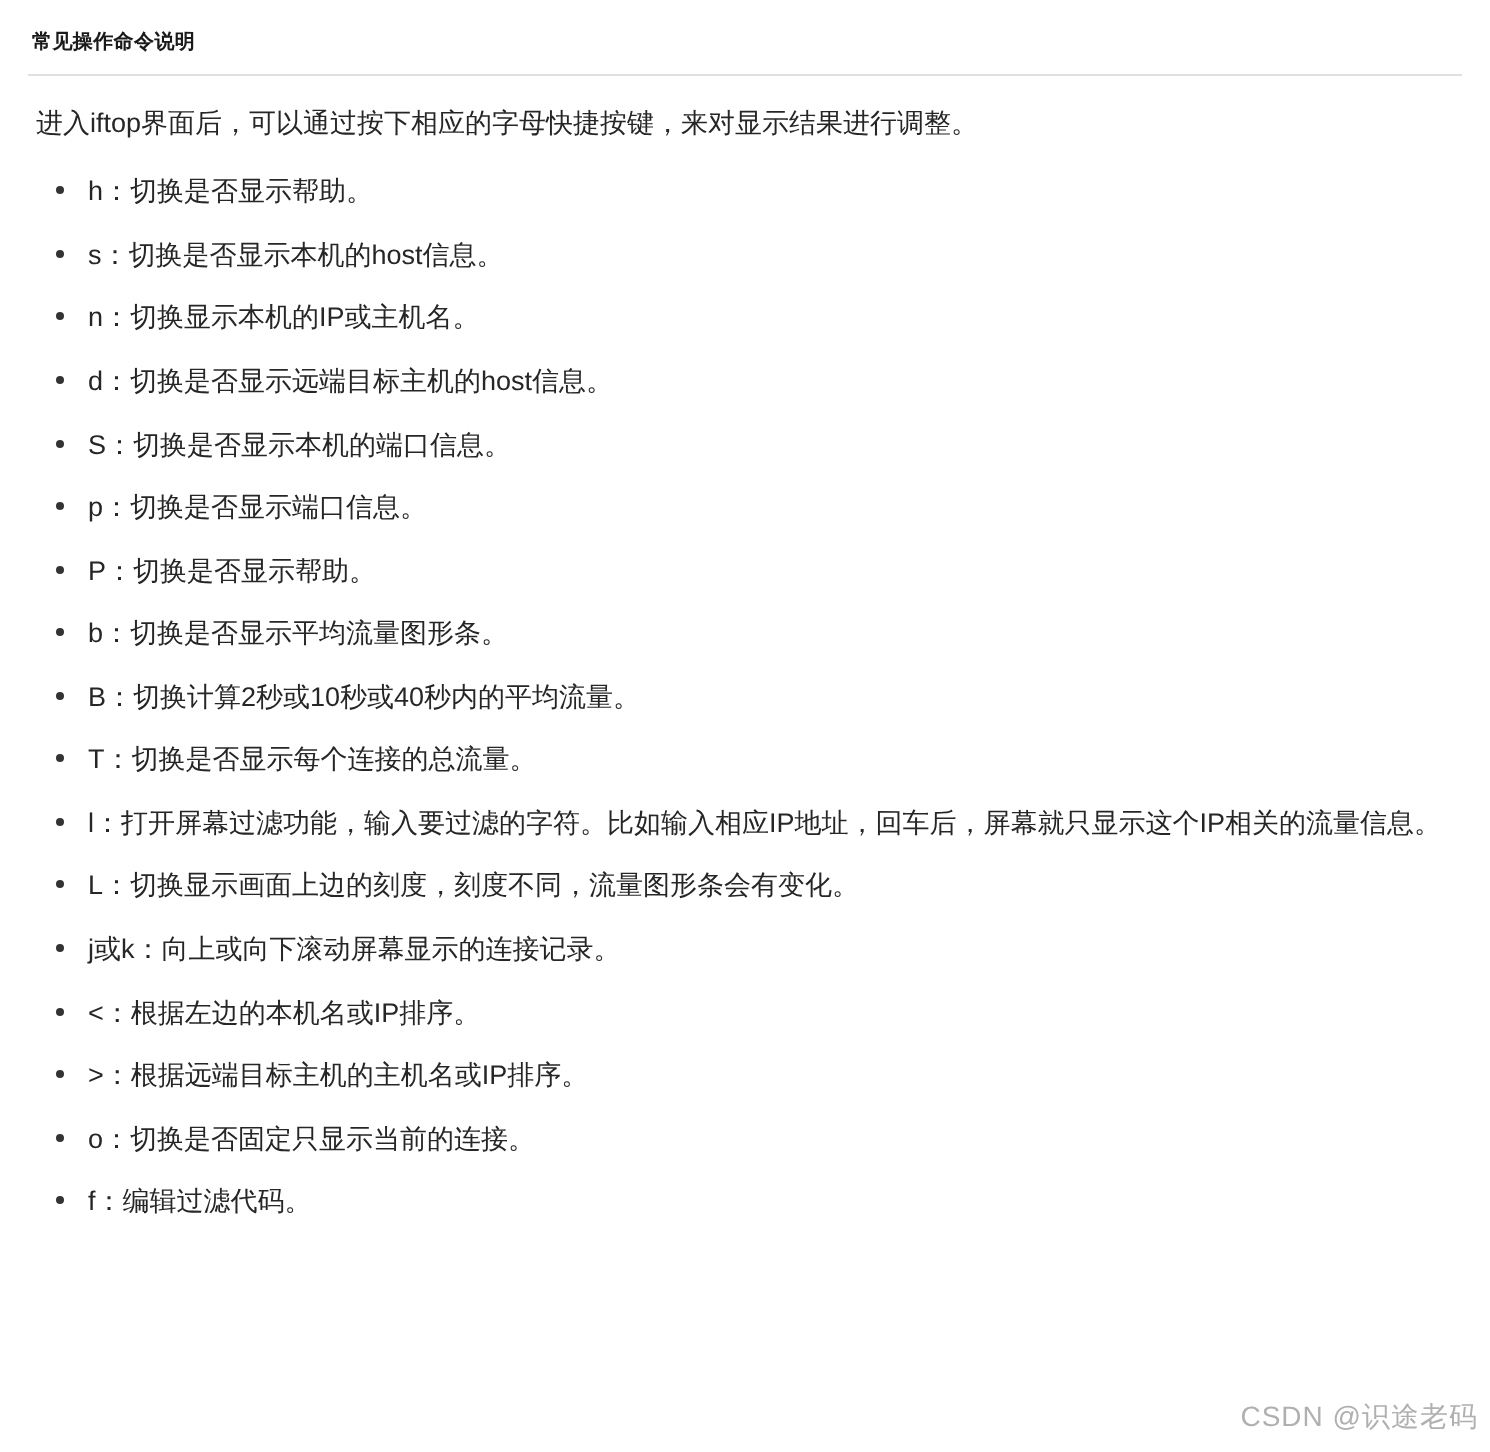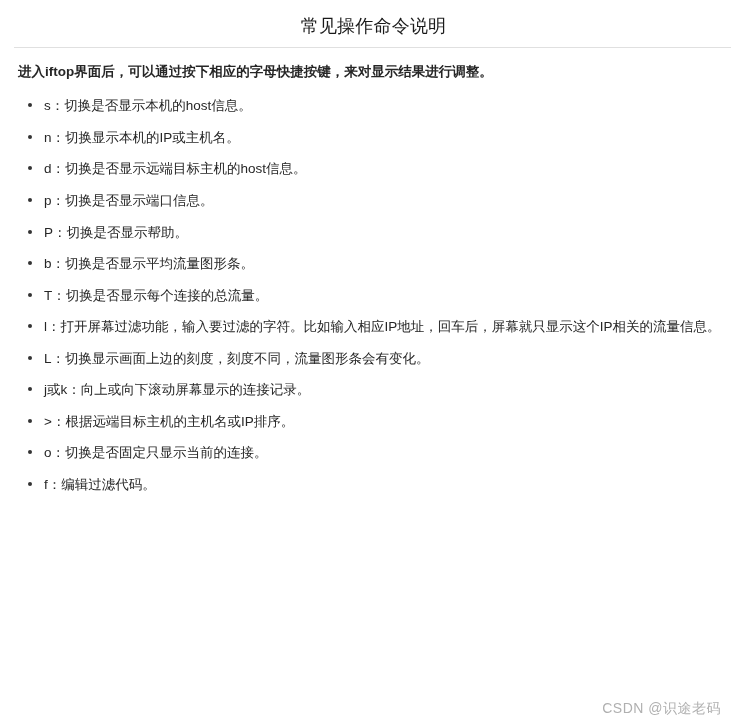--- a/index.html
+++ b/index.html
@@ -14,38 +14,36 @@
     color: #1f1f1f;
     position: relative;
     overflow: hidden;
   }
   .page {
     padding: 10px 14px 0 14px;
     box-sizing: border-box;
     width: 745px;
   }
   .title {
-    font-size: 18px;
-    font-weight: normal;
+    font-size: 10px;
+    font-weight: bold;
     color: #1a1a1a;
     margin: 4px 0 0 2px;
     letter-spacing: 0.2px;
-    text-align: center;
   }
   .rule {
     border: 0;
     border-top: 1px solid #e0e0e0;
     margin: 9px 0 0 0;
   }
   .intro {
     font-size: 13.5px;
     color: #262626;
     margin: 14px 0 0 4px;
     line-height: 1.5;
-    font-weight: bold;
   }
   ul.cmd-list {
     list-style: none;
     margin: 14px 0 0 0;
     padding: 0;
   }
   ul.cmd-list li {
     position: relative;
     font-size: 13.5px;
     color: #262626;
@@ -59,46 +57,50 @@
     position: absolute;
     left: 14px;
     top: 7px;
     width: 4px;
     height: 4px;
     background: #333333;
     border-radius: 50%;
   }
   .watermark {
     position: absolute;
-    right: 24px;
+    right: 6px;
     bottom: 8px;
     font-size: 14px;
     color: #b0b0b0;
     letter-spacing: 0.5px;
     font-family: "Liberation Sans", sans-serif;
   }
 </style>
 </head>
 <body>
 
 <div class="page">
   <div class="title">常见操作命令说明</div>
   <hr class="rule">
   <p class="intro">进入iftop界面后，可以通过按下相应的字母快捷按键，来对显示结果进行调整。</p>
   <ul class="cmd-list">
+    <li>h：切换是否显示帮助。</li>
     <li>s：切换是否显示本机的host信息。</li>
     <li>n：切换显示本机的IP或主机名。</li>
     <li>d：切换是否显示远端目标主机的host信息。</li>
+    <li>S：切换是否显示本机的端口信息。</li>
     <li>p：切换是否显示端口信息。</li>
     <li>P：切换是否显示帮助。</li>
     <li>b：切换是否显示平均流量图形条。</li>
+    <li>B：切换计算2秒或10秒或40秒内的平均流量。</li>
     <li>T：切换是否显示每个连接的总流量。</li>
     <li>l：打开屏幕过滤功能，输入要过滤的字符。比如输入相应IP地址，回车后，屏幕就只显示这个IP相关的流量信息。</li>
     <li>L：切换显示画面上边的刻度，刻度不同，流量图形条会有变化。</li>
     <li>j或k：向上或向下滚动屏幕显示的连接记录。</li>
+    <li>&lt;：根据左边的本机名或IP排序。</li>
     <li>&gt;：根据远端目标主机的主机名或IP排序。</li>
     <li>o：切换是否固定只显示当前的连接。</li>
     <li>f：编辑过滤代码。</li>
 
   </ul>
 </div>
 
 <div class="watermark">CSDN @识途老码</div>
 
 </body></html>

